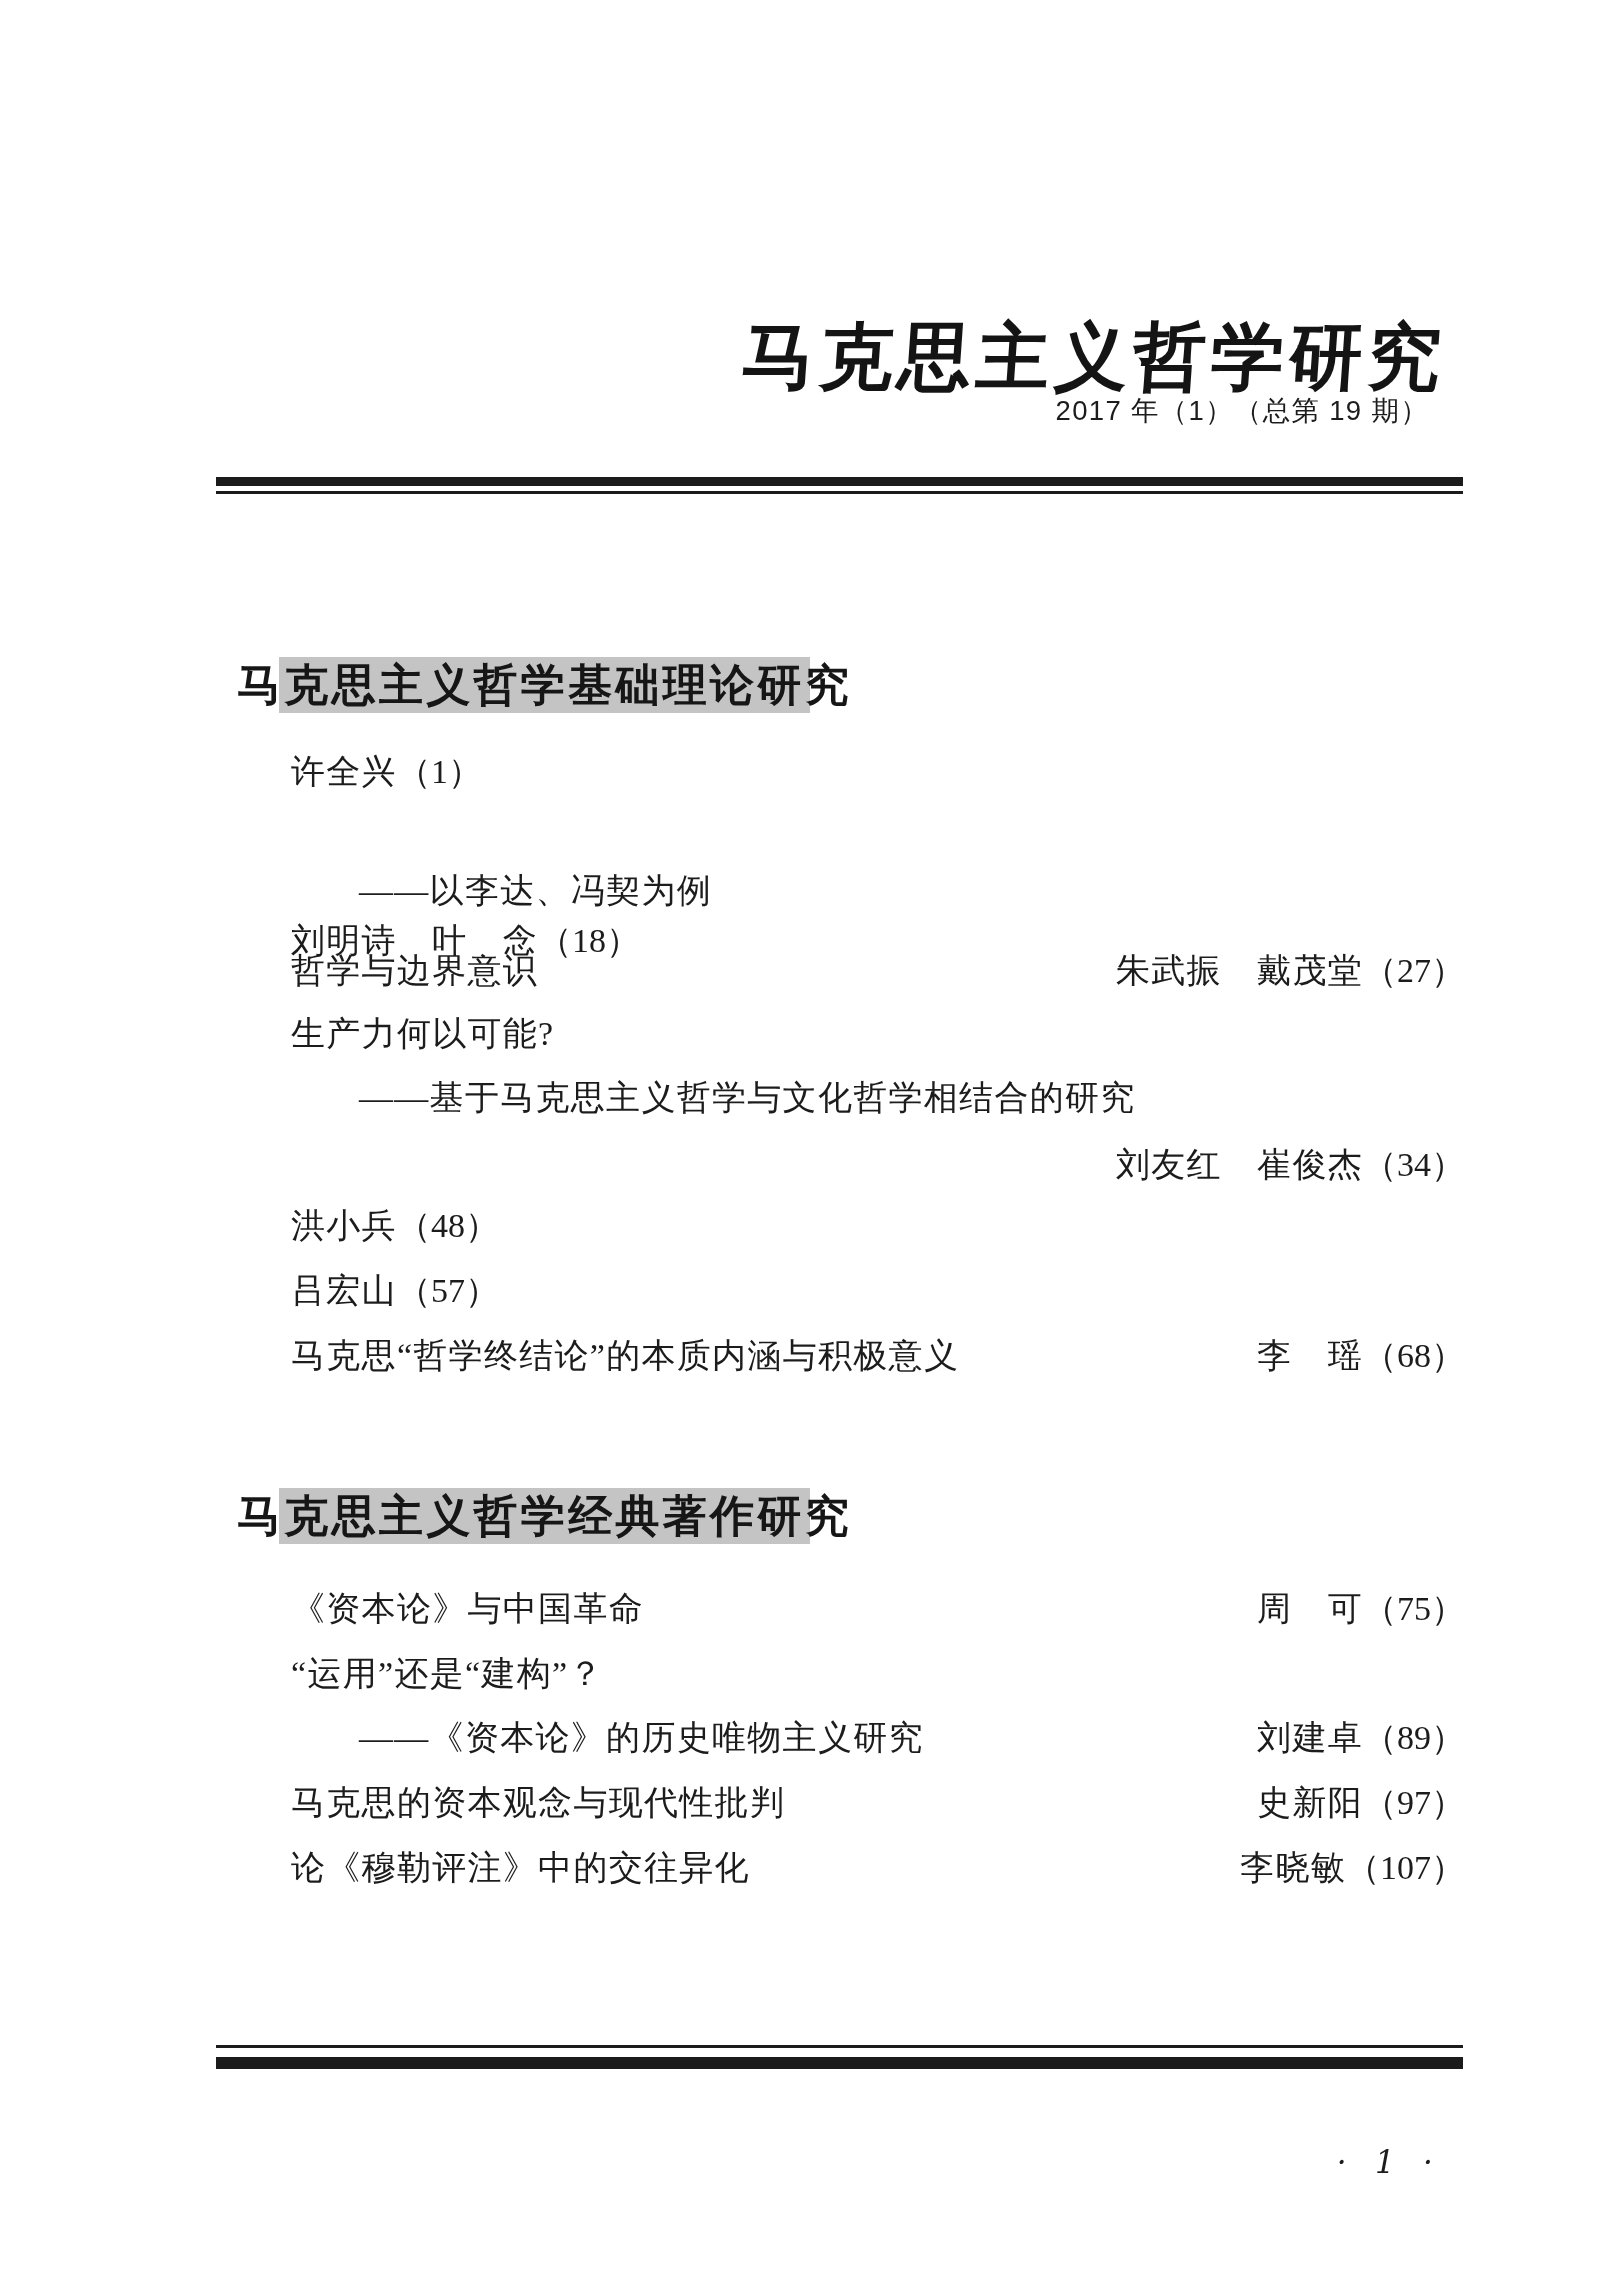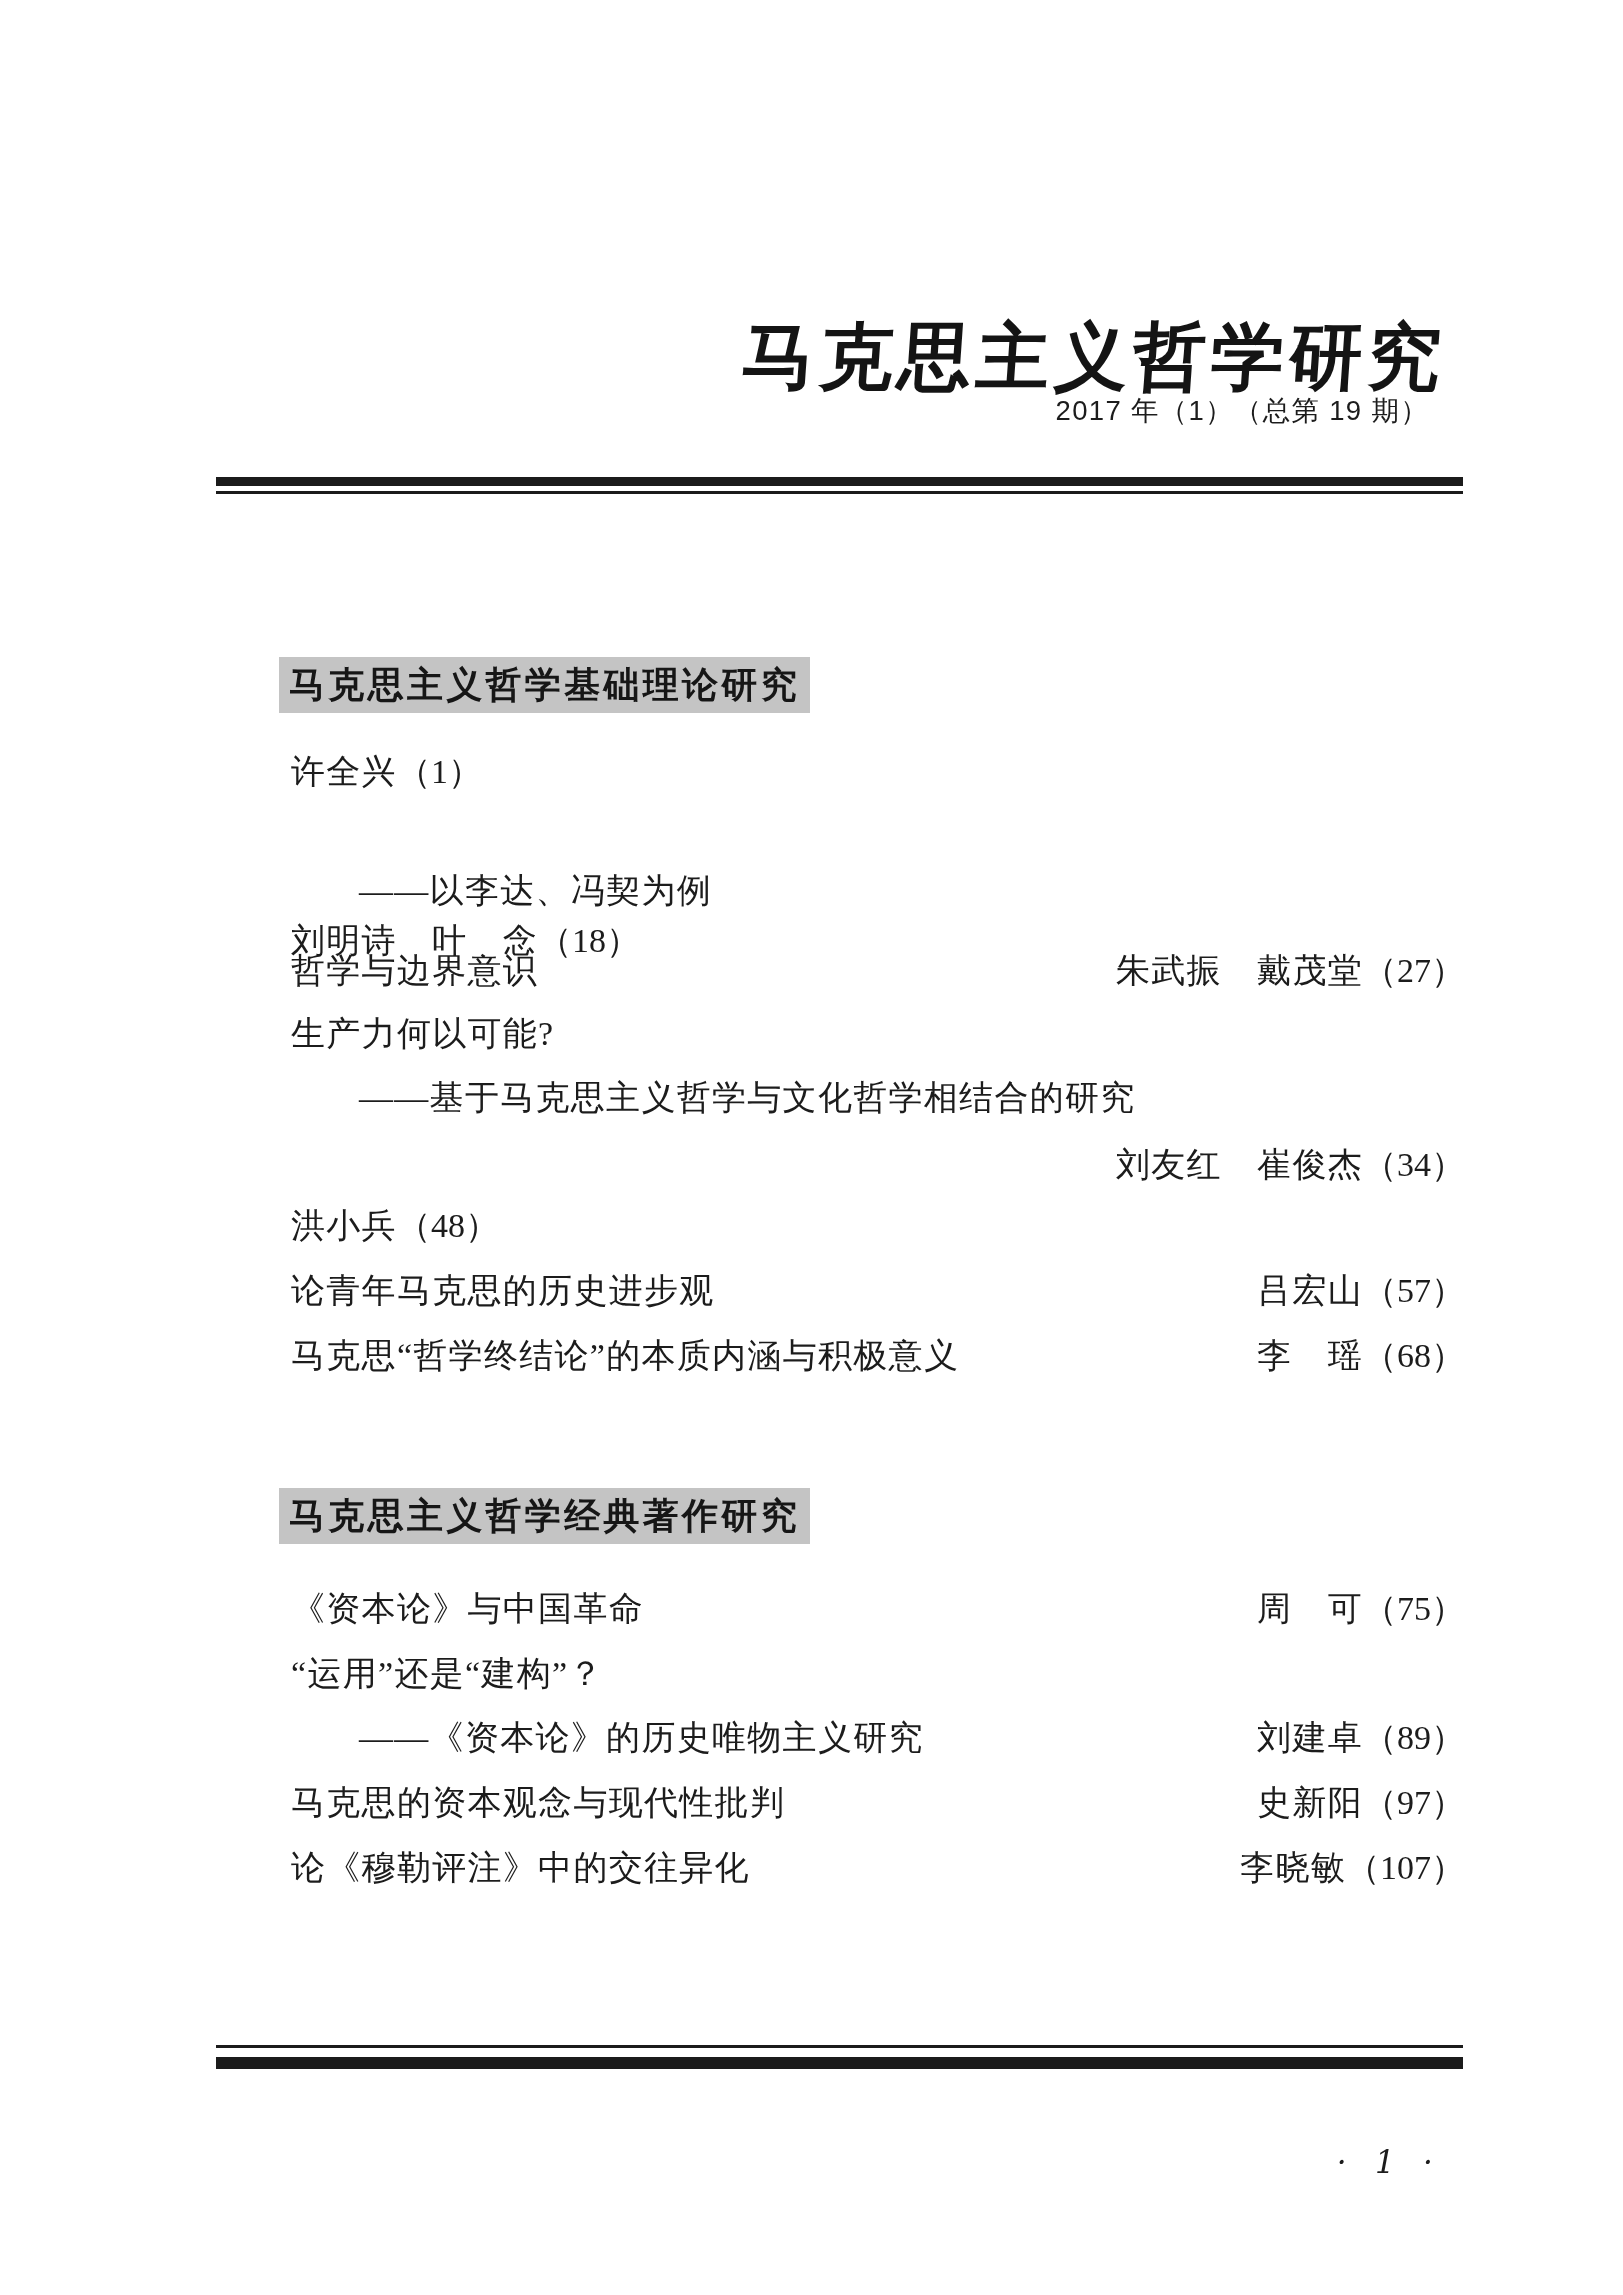--- a/index.html
+++ b/index.html
@@ -43,21 +43,21 @@
   .rule.bot-thick{top:2057px;height:11.8px;}
 
   
   .section-header{
     position:absolute;
     left:279px;width:531px;height:56px;
     background:#c4c4c4;
     display:flex;align-items:center;justify-content:center;
     font-family:"Liberation Sans","DejaVu Sans",sans-serif;
     font-weight:700;
-    font-size:36px;
+    font-size:44px;
     letter-spacing:3.3px;
     color:#161616;
     white-space:nowrap;
   }
   .section-header.s1{top:657px;}
   .section-header.s2{top:1488px;}
 
   
   .toc-row{
     position:absolute;
@@ -131,21 +131,20 @@
   <div class="toc-row r7">
     <span class="t"></span>
     <span class="a"><span class="au">刘友红　崔俊杰</span><span class="pg">（34）</span></span>
   </div>
 
   <div class="toc-row r8">
     <span class="a"><span class="au">洪小兵</span><span class="pg">（48）</span></span>
   </div>
 
   <div class="toc-row r9">
-    <span class="t">论青年马克思的历史进步观</span>
     <span class="a"><span class="au">吕宏山</span><span class="pg">（57）</span></span>
   </div>
 
   <div class="toc-row r10">
     <span class="t">马克思“哲学终结论”的本质内涵与积极意义</span>
     <span class="a"><span class="au">李　瑶</span><span class="pg">（68）</span></span>
   </div>
 
   <div class="section-header s2">马克思主义哲学经典著作研究</div>
 

